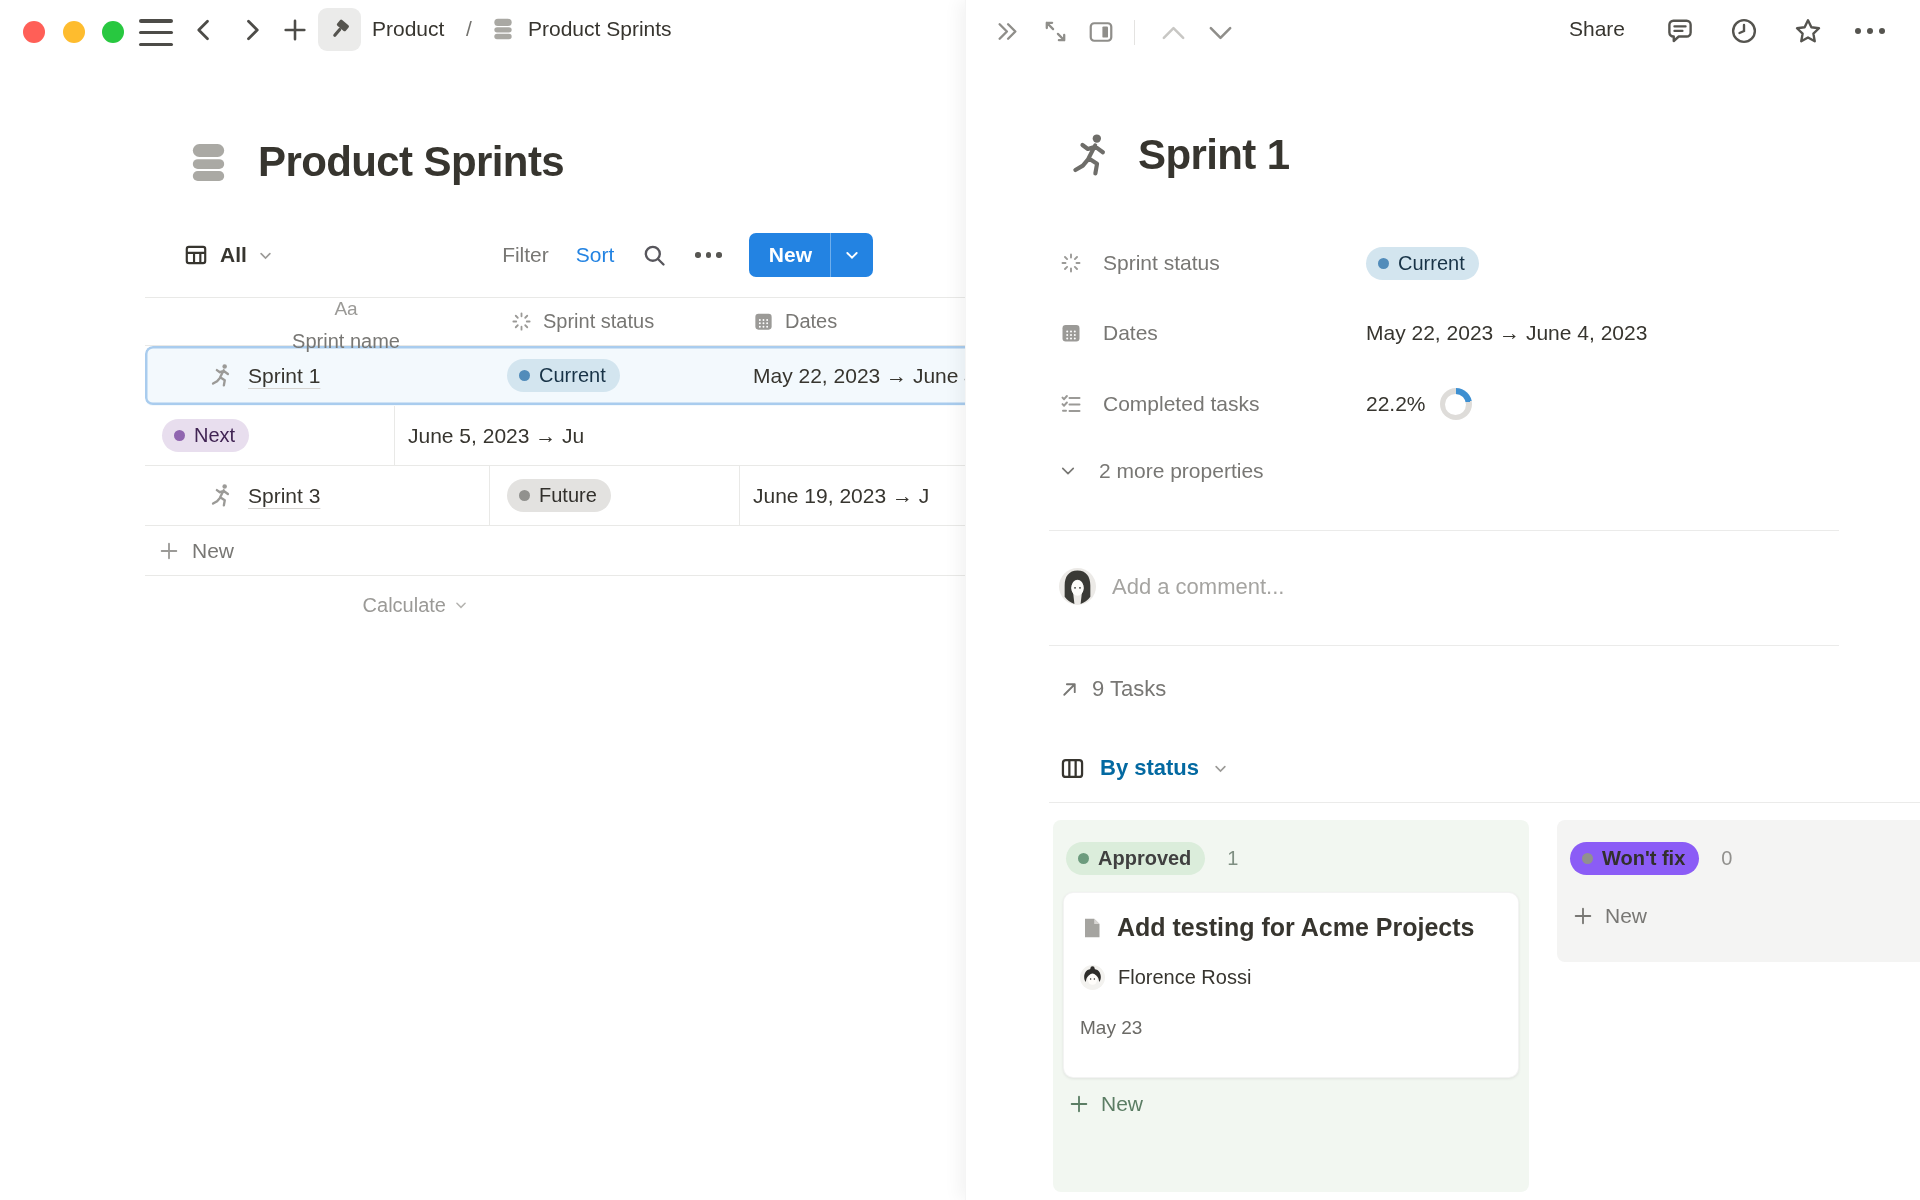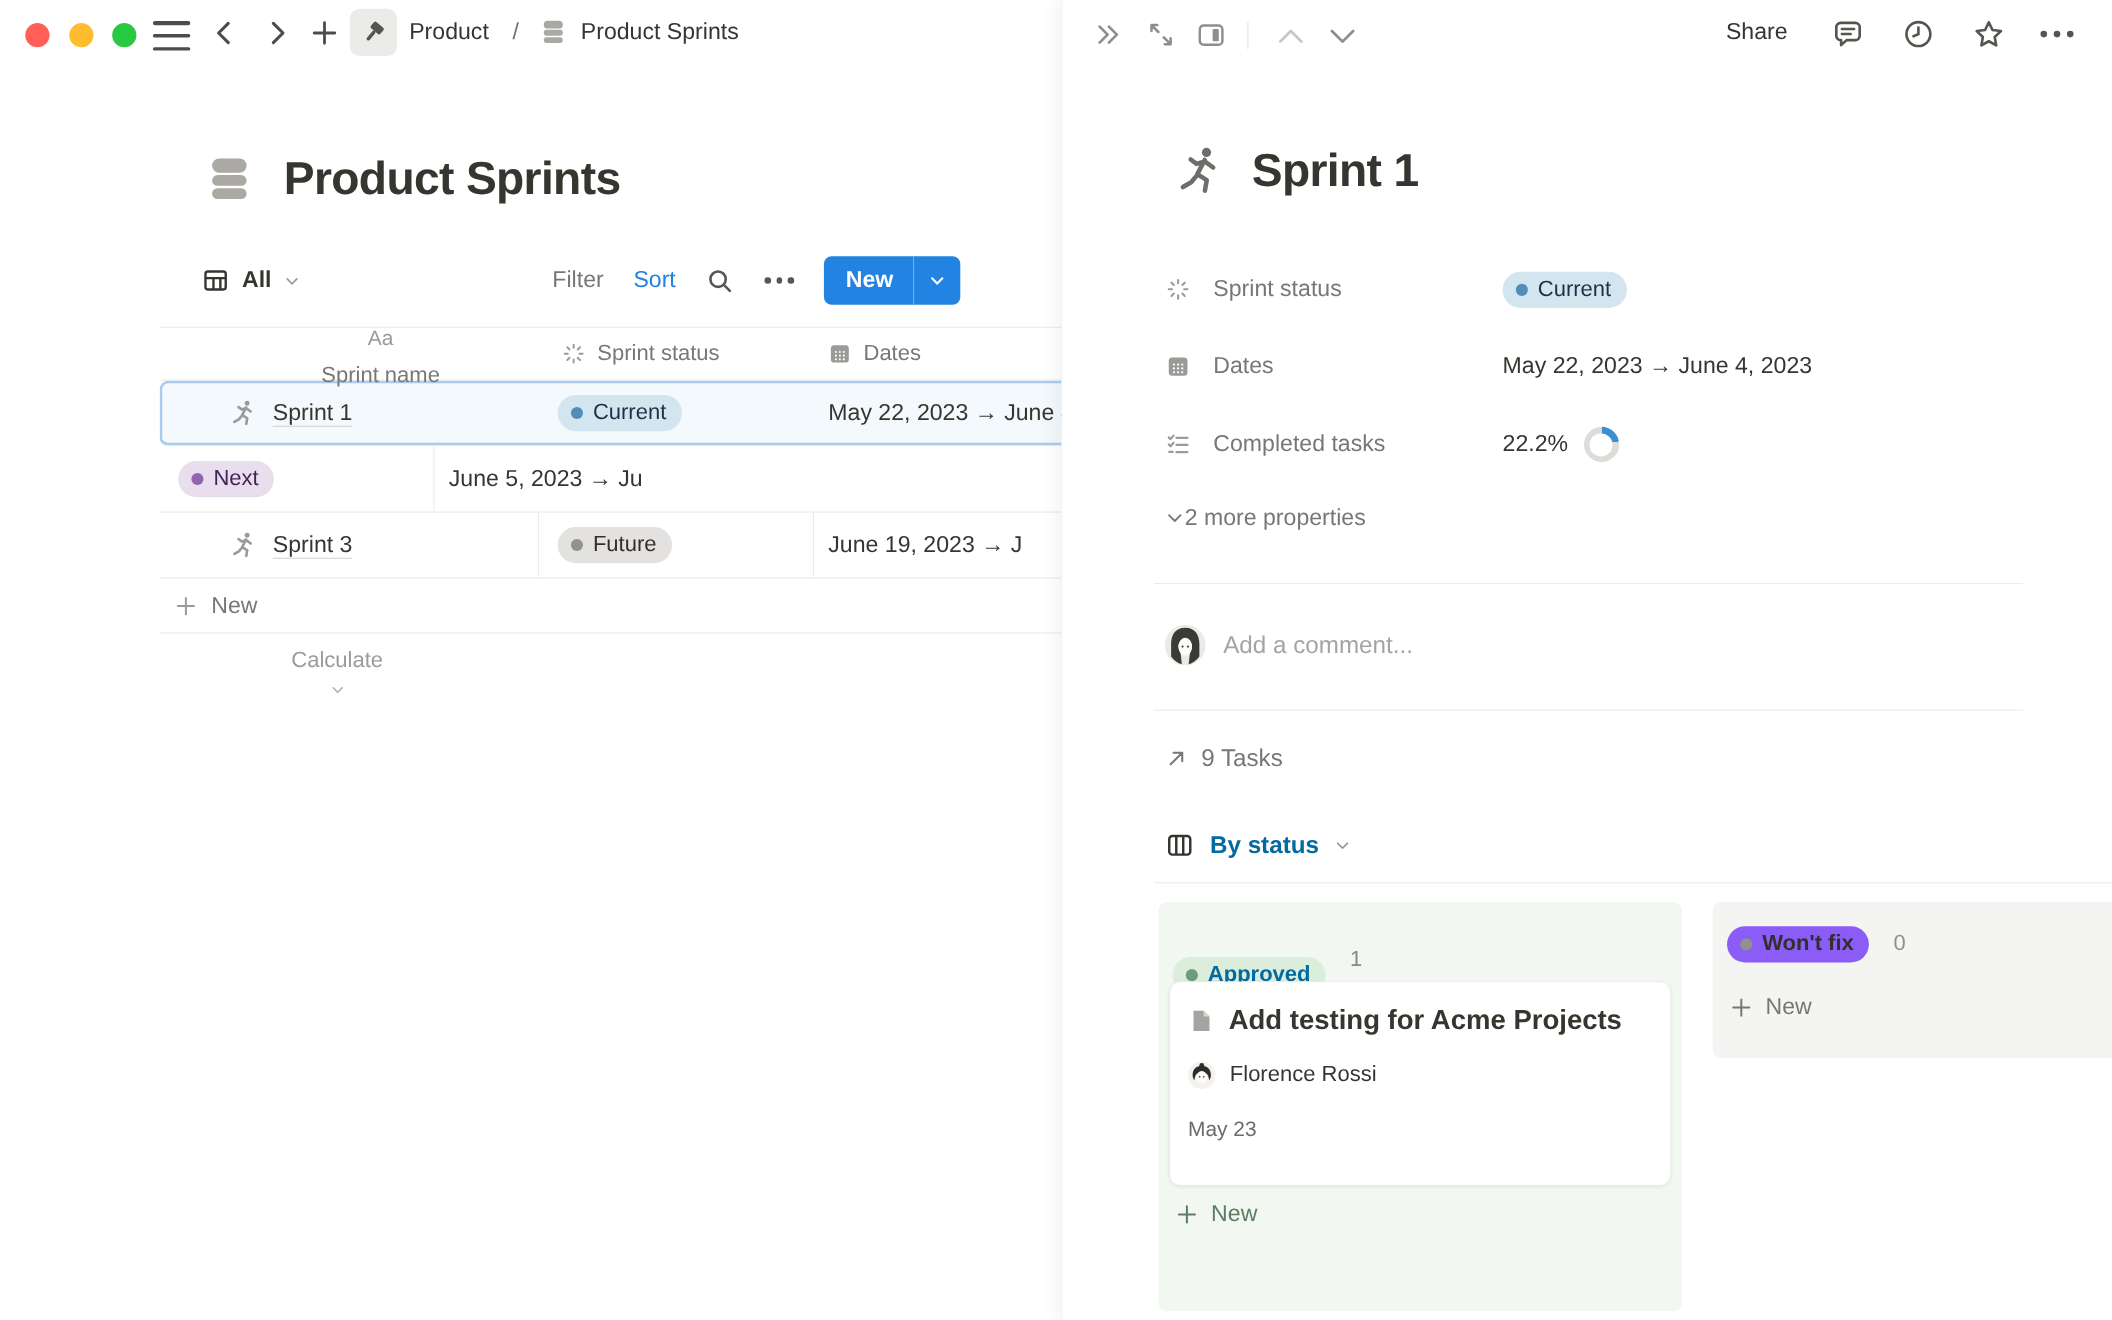--- a/index.html
+++ b/index.html
@@ -54,46 +54,46 @@
   .sprint-name { font-size:21px; font-weight:500; text-decoration:underline; text-decoration-color:#d6d4d1; text-decoration-thickness:1px; text-underline-offset:5px; cursor:pointer; }
   .t-row.selected { background:#f3f9fd; box-shadow:inset 0 0 0 2.5px #a9ccee; border-radius:8px 0 0 8px; border-bottom-color:transparent; }
   .t-row.selected .cell-name, .t-row.selected .cell-status { border-right-color:transparent; }
   .aa-glyph { font-size:19px; color:#9b9a97; font-weight:500; }
 
   .pill { display:inline-flex; align-items:center; gap:9px; height:33px; padding:0 14px 0 12px; border-radius:17px; font-size:20px; white-space:nowrap; }
   .pill .dot { width:11px; height:11px; border-radius:50%; flex:none; }
   .pill-blue { background:#d3e5ef; color:#183347; } .pill-blue .dot { background:#528cba; }
   .pill-purple { background:#e8deee; color:#412454; } .pill-purple .dot { background:#9065b0; }
   .pill-gray { background:#e3e2e0; color:#32302c; } .pill-gray .dot { background:#91918e; }
-  .pill-green { background:#dbeddb; color:#0369a1; font-weight:600;margin-top:28px; } .pill-green .dot { background:#6c9b7d; }
+  .pill-green { background:#dbeddb; color:#404040; font-weight:600; } .pill-green .dot { background:#6c9b7d; }
   .pill-board-gray { background:#8b5cf6; color:#32302c; font-weight:600; } .pill-board-gray .dot { background:#91918e; }
 
   .new-row { display:flex; align-items:center; gap:12px; height:50px; padding-left:13px; border-bottom:1px solid #e9e9e7; color:#787774; font-size:21px; cursor:pointer; }
-  .calc-row { width:345px; height:58px; display:flex; align-items:center; justify-content:flex-end; gap:8px; padding-right:22px; color:#9b9a97; font-size:20px; cursor:pointer;flex-direction:column; }
+  .calc-row { width:345px; height:58px; display:flex; align-items:center; justify-content:flex-end; gap:8px; padding-right:22px; color:#9b9a97; font-size:20px; cursor:pointer; }
 
   
   .right-pane { position:absolute; left:965px; top:0; width:955px; height:1200px; background:#fff; overflow:hidden;
                 box-shadow:-6px 0 16px rgba(0,0,0,0.05); border-left:1px solid rgba(0,0,0,0.04); }
   .rp-ic { color:#8f8e8a; cursor:pointer; }
   .rp-sep { left:168px; top:20px; width:1px; height:25px; background:#e4e3e1; }
   .share-lbl { left:603px; top:0; height:58px; display:flex; align-items:center; font-size:21px; color:#37352f; cursor:pointer; }
   .rp-right-ic { color:#55544f; cursor:pointer; }
 
   .peek-title-row { left:100px; top:130px; display:flex; align-items:center; gap:22px; }
   .peek-title { font-size:42px; font-weight:700; letter-spacing:-0.6px; }
 
   .prop-row { left:93px; height:40px; display:flex; align-items:center; }
   .prop-label { display:flex; align-items:center; gap:20px; width:307px; color:#787774; font-size:21px; }
   .prop-label .pic { color:#9b9a97; }
   .prop-value { font-size:21px; color:#37352f; display:flex; align-items:center; gap:14px; }
   .progress-ring { width:32px; height:32px; border-radius:50%; position:relative;
     background:conic-gradient(#3d8fd1 0 var(--deg,80deg), #dedcd9 var(--deg,80deg) 360deg); }
   .progress-ring::after { content:""; position:absolute; inset:5.5px; background:#fff; border-radius:50%; }
 
-  .more-props { left:93px; top:453px; height:36px; display:flex; align-items:center; color:#787774; font-size:21px; cursor:pointer; }
+  .more-props { left:93px; top:453px; height:36px; display:flex; align-items:center; gap:22px; color:#787774; font-size:21px; cursor:pointer; }
   .divider { left:83px; width:790px; height:1px; background:#ebebea; }
   .comment-row { left:93px; top:568px; display:flex; align-items:center; gap:16px; cursor:text; }
   .comment-ph { font-size:22px; color:#a5a4a1; }
   .tasks-link { left:93px; top:674px; height:30px; display:flex; align-items:center; gap:12px; color:#787774; font-size:22px; cursor:pointer; }
   .board-toolbar { left:93px; top:752px; height:32px; display:flex; align-items:center; gap:14px; cursor:pointer; }
   .board-view-lbl { font-size:22px; font-weight:600; color:#0369a1; }
 
   .board-col { top:820px; border-radius:8px; }
   .col-approved { left:87px; width:476px; height:372px; background:#f2f7f1; }
   .col-wontfix { left:591px; width:476px; height:142px; background:#f4f4f3; }

